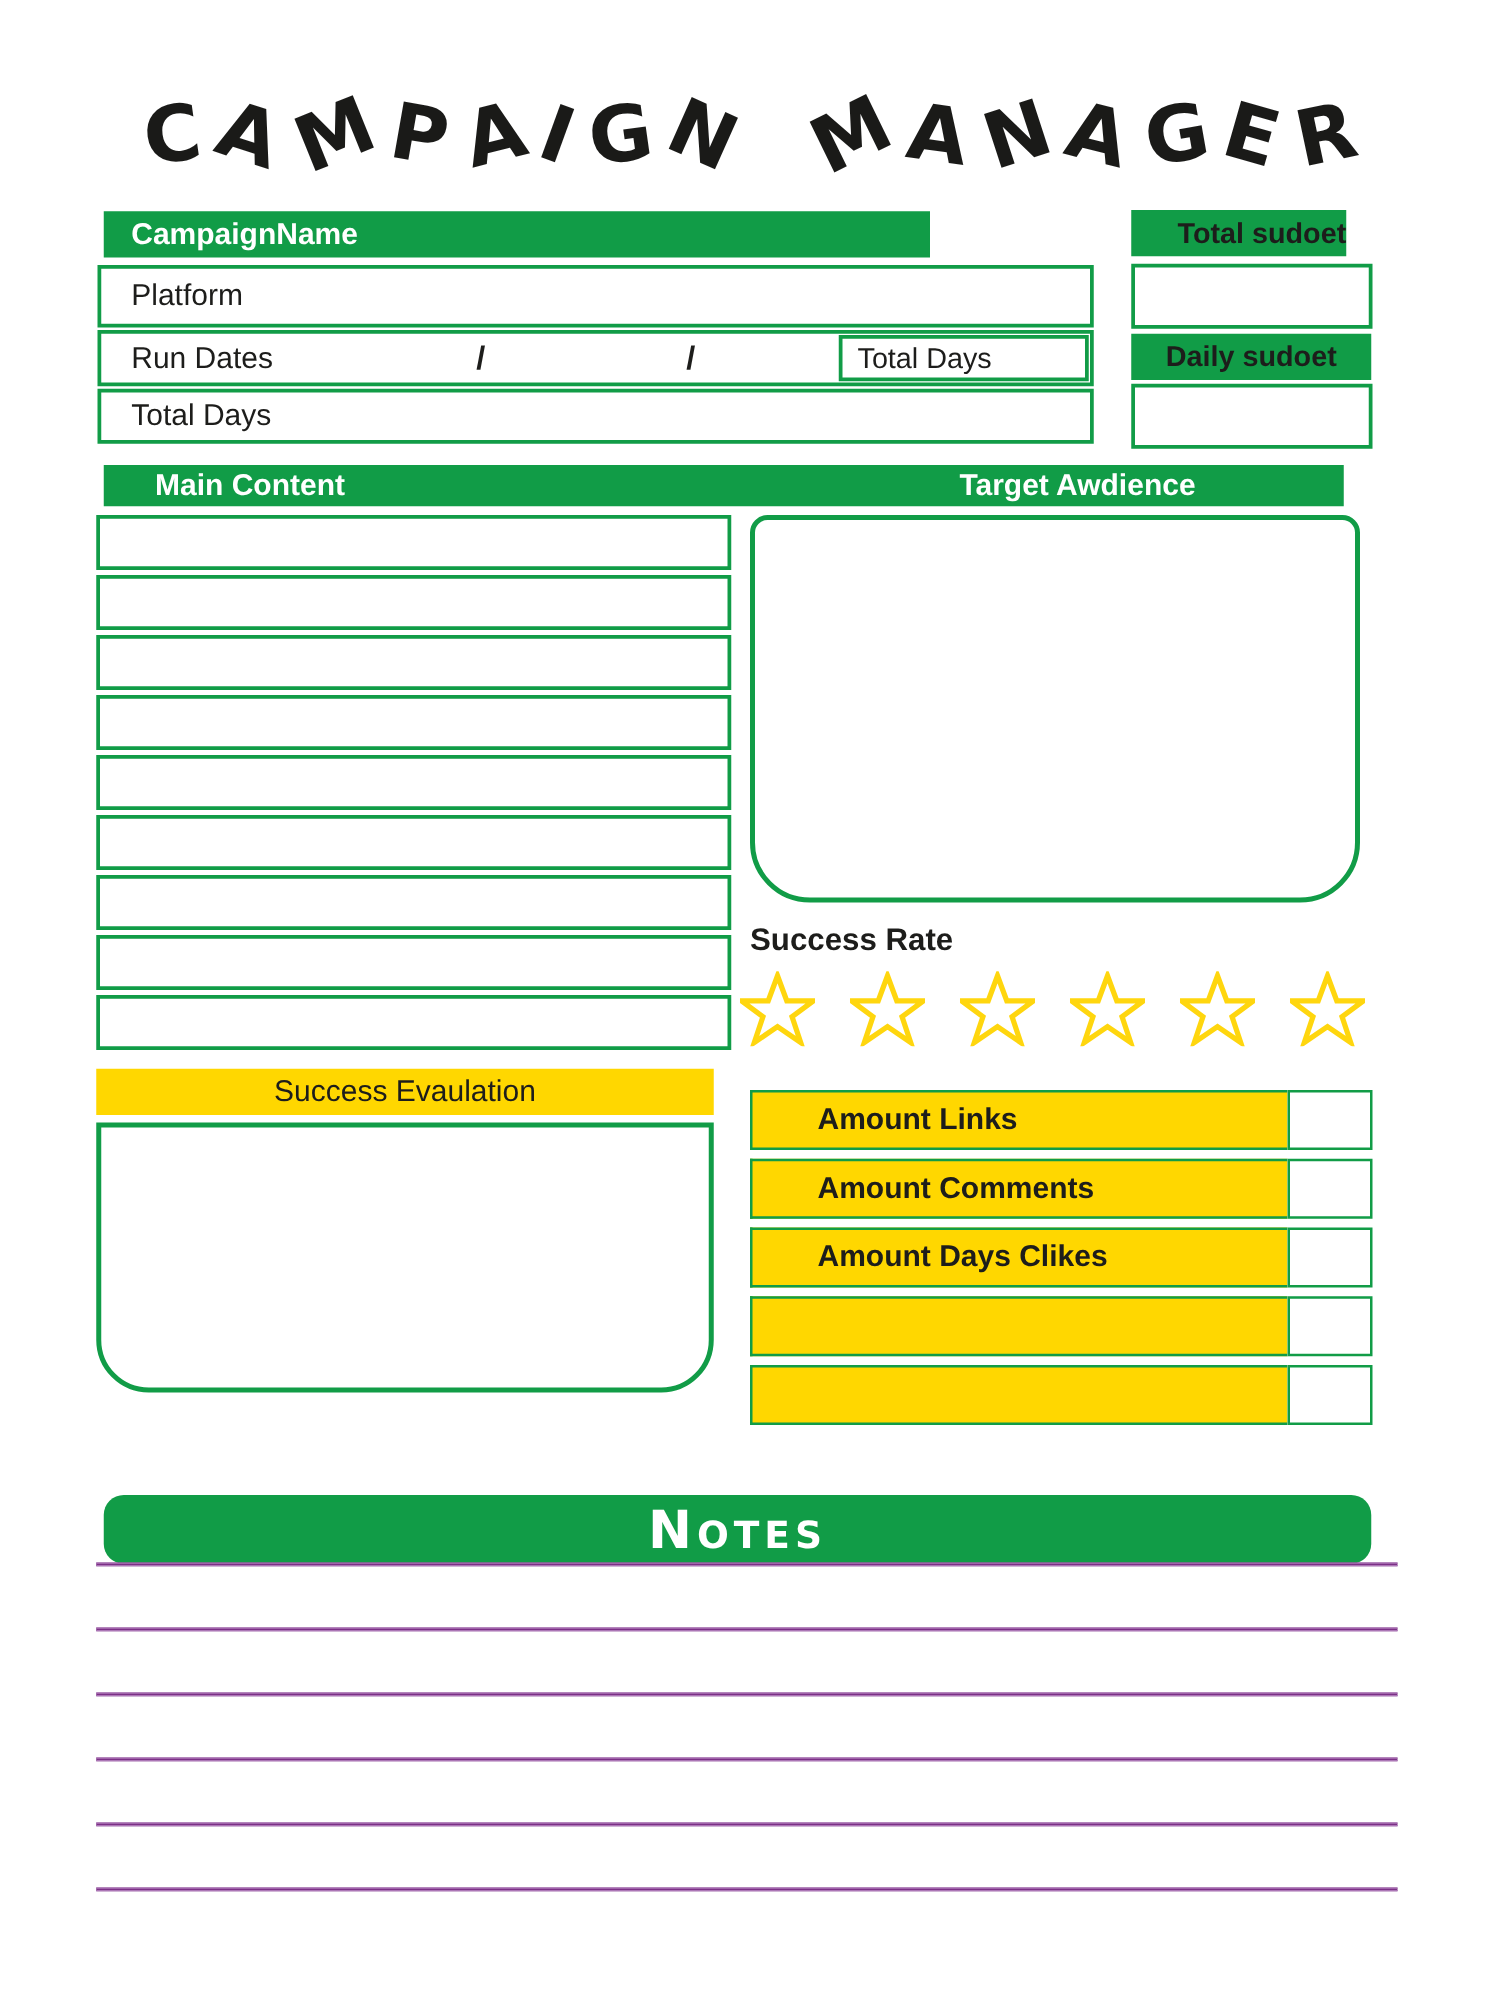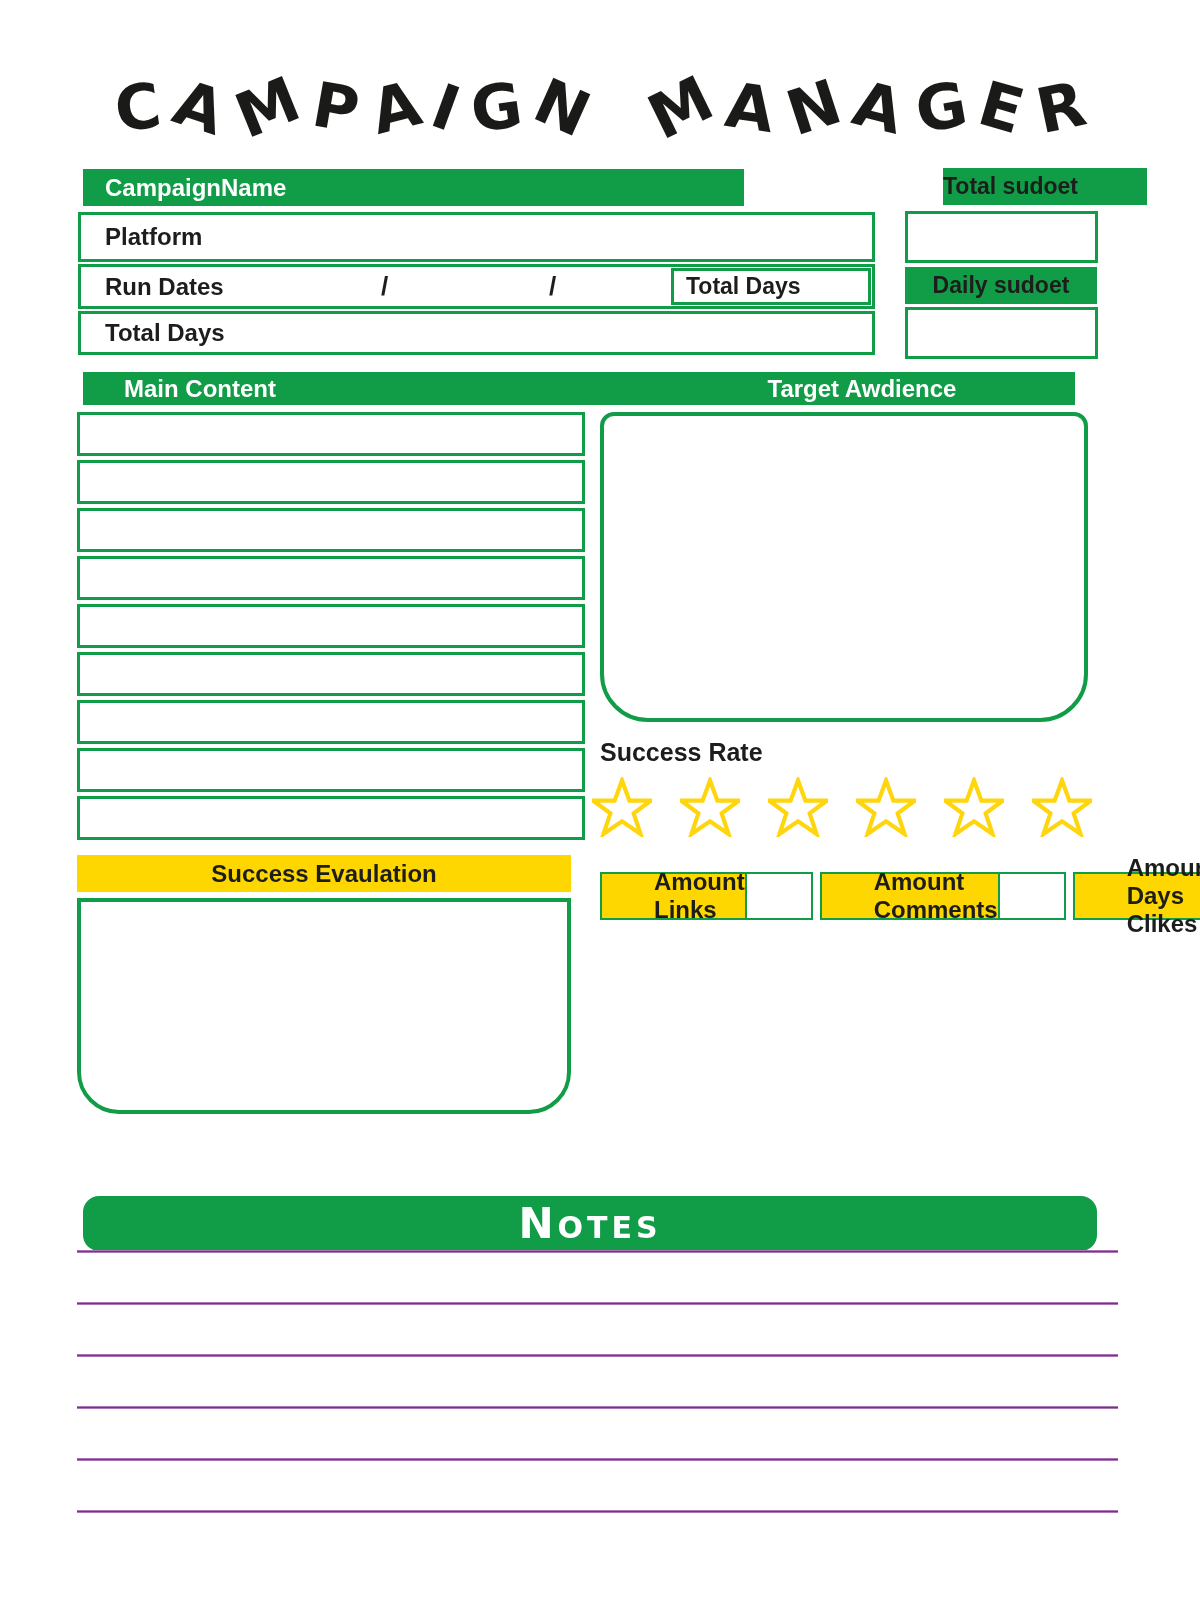--- a/index.html
+++ b/index.html
@@ -22,24 +22,24 @@
     display:inline-block;font-size:62px;font-weight:900;color:#1a1a18;
     font-family:"DejaVu Sans", sans-serif;line-height:1;
   }
   .title .sp{width:34px;}
 
   
   .green-bar{background:var(--green);display:flex;align-items:center;}
   .green-bar .w{color:#fff;font-weight:700;font-size:24px;}
   .green-bar .b{color:var(--ink);font-weight:700;font-size:23px;}
   .obox{background:#fff;border:3px solid var(--green);}
-  .lbl{font-weight:700;font-size:24px;color:var(--ink);}
+  .lbl{font-weight:400;font-size:24px;color:var(--ink);}
 
   .campaign-bar{left:83px;top:169px;width:661px;height:37px;padding-left:22px;}
-  .totbud-hdr{left:943px;top:168px;width:204px;height:37px;justify-content:flex-start;}
+  .totbud-hdr{left:905px;top:168px;width:172px;height:37px;justify-content:flex-end;}
   .platform-box{left:78px;top:212px;width:797px;height:50px;display:flex;align-items:center;padding-left:24px;}
   .totbud-box{left:905px;top:211px;width:193px;height:52px;}
   .rundates-box{left:78px;top:264px;width:797px;height:45px;display:flex;align-items:center;padding-left:24px;}
   .slash{position:absolute;font-weight:700;font-size:26px;}
   .slash1{left:300px;}
   .slash2{left:468px;}
   .run-totdays{position:absolute;top:1px;right:1px;bottom:1px;width:200px;background:#fff;border:3px solid var(--green);display:flex;align-items:center;padding-left:12px;}
   .dailybud-hdr{left:905px;top:267px;width:192px;height:37px;justify-content:center;}
   .totdays-box{left:78px;top:311px;width:797px;height:44px;display:flex;align-items:center;padding-left:24px;}
   .dailybud-box{left:905px;top:307px;width:193px;height:52px;}
@@ -54,21 +54,21 @@
 
   .target-box{left:600px;top:412px;width:488px;height:310px;background:#fff;border:4px solid var(--green);border-radius:14px 14px 48px 48px;}
 
   .sr-label{left:600px;top:738px;width:488px;text-align:left;font-weight:700;font-size:25px;}
   .stars{left:592px;top:776px;width:500px;height:62px;display:flex;justify-content:space-between;align-items:center;}
   .stars svg{display:block;}
 
   .se-hdr{left:77px;top:855px;width:494px;height:37px;background:var(--yellow);display:flex;align-items:center;justify-content:center;}
   .se-box{left:77px;top:898px;width:494px;height:216px;background:#fff;border:4px solid var(--green);border-radius:0 0 42px 42px;}
 
-  .metrics{left:600px;top:872px;width:498px;display:flex;gap:7px;}
+  .metrics{left:600px;top:872px;width:498px;display:flex;flex-direction:column;gap:7px;}
   .metric-row{height:48px;display:flex;}
   .metric-label{flex:1;background:var(--yellow);border:2px solid var(--green);border-right:none;display:flex;align-items:center;padding-left:52px;font-weight:700;font-size:24px;color:var(--ink);}
   .metric-value{width:68px;background:#fff;border:2px solid var(--green);}
 
   .notes-bar{left:83px;top:1158px;width:1014px;height:55px;background:var(--green);border-radius:16px;display:flex;align-items:center;justify-content:center;margin-top:38px;}
   .notes-bar .nb{color:#fff;font-weight:700;letter-spacing:4px;font-family:"DejaVu Sans", sans-serif;}
   .notes-bar .n-first{font-size:42px;line-height:1;}
   .notes-bar .n-rest{font-size:30px;line-height:1;}
 
   .note-lines{left:77px;top:1250px;width:1041px;display:flex;flex-direction:column;gap:49px;}

